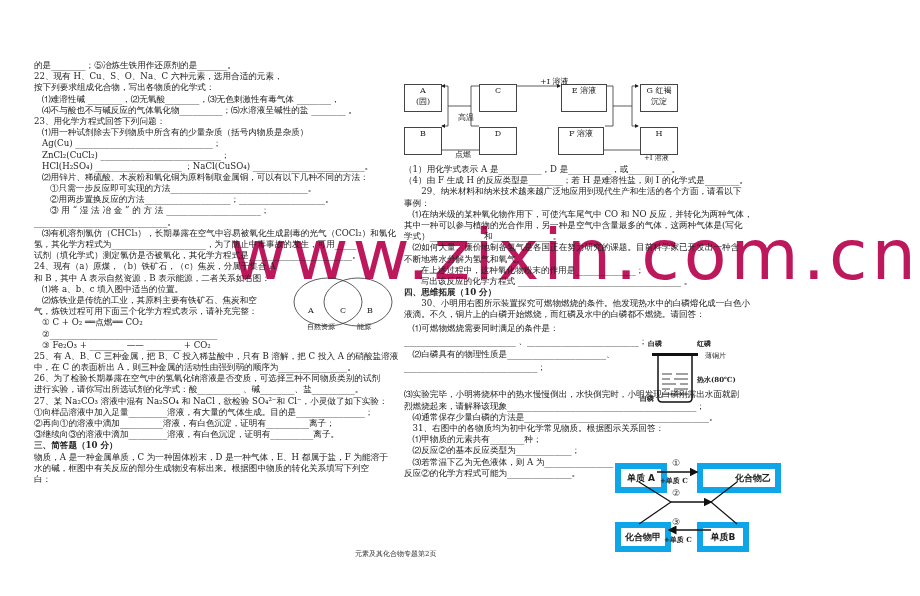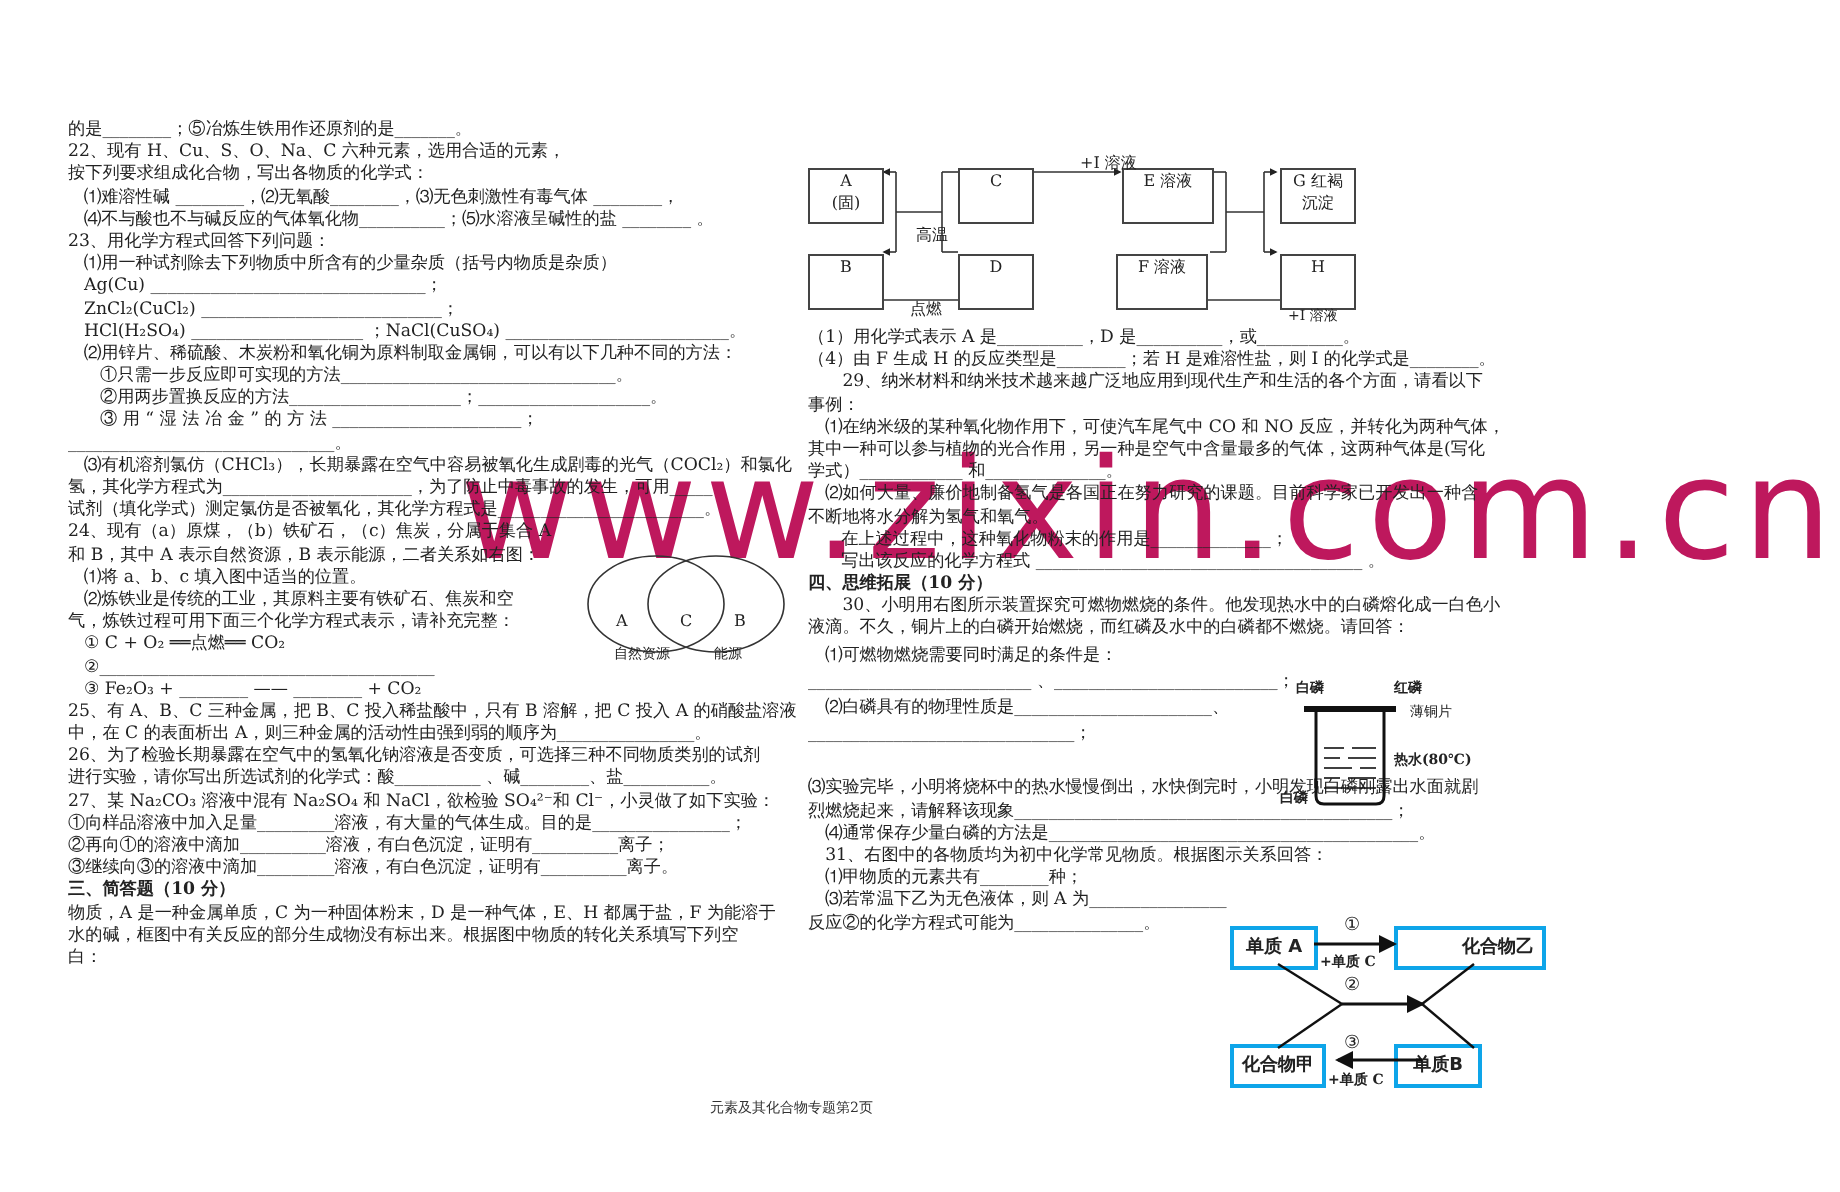--- a/index.html
+++ b/index.html
@@ -11,21 +11,21 @@
   .ln{white-space:nowrap;height:11.2px;}
   .ind{padding-left:8px;}
   .ind2{padding-left:16px;}
   .bold{font-weight:bold;}
   .box{position:absolute;border:1px solid #444;background:#fff;font-size:8px;text-align:center;line-height:11px;}
   .lbl{position:absolute;font-size:8px;white-space:nowrap;}
   .footer{position:absolute;left:355px;top:549px;font-size:7px;color:#333;}
   .wm{position:absolute;left:230px;top:250px;font-family:"DejaVu Sans",sans-serif;font-size:70px;color:#be185d;letter-spacing:4px;z-index:0;}
   .col,.box,.lbl,svg{z-index:1;}
   svg{position:absolute;}
-  .fbox{position:absolute;border:2px solid #0ea5e9;background:#fff;font-family:"DejaVu Sans",sans-serif;font-weight:bold;font-size:9px;text-align:center;line-height:18px;}
+  .fbox{position:absolute;border:6px solid #0ea5e9;background:#fff;font-family:"DejaVu Sans",sans-serif;font-weight:bold;font-size:9px;text-align:center;line-height:18px;}
 </style>
 </head>
 <body>
 
 <div class="wm">www.zixin.com.cn</div>
 
 <div class="col left">
   <div class="ln">的是________；⑤冶炼生铁用作还原剂的是_______。</div>
   <div class="ln">22、现有 H、Cu、S、O、Na、C 六种元素，选用合适的元素，</div>
   <div class="ln">按下列要求组成化合物，写出各物质的化学式：</div>
@@ -146,20 +146,21 @@
   <div class="ln" style="margin-top:2px;">　⑴可燃物燃烧需要同时满足的条件是：</div>
   <div class="ln" style="margin-top:2px;">__________________________ 、__________________________；</div>
   <div class="ln" style="margin-top:2px;">　⑵白磷具有的物理性质是_______________________、</div>
   <div class="ln" style="margin-top:2px;">_______________________________；</div>
   <div class="ln" style="height:16px;"></div>
   <div class="ln">⑶实验完毕，小明将烧杯中的热水慢慢倒出，水快倒完时，小明发现白磷刚露出水面就剧</div>
   <div class="ln">烈燃烧起来，请解释该现象____________________________________________；</div>
   <div class="ln">　⑷通常保存少量白磷的方法是___________________________________________。</div>
   <div class="ln">　31、右图中的各物质均为初中化学常见物质。根据图示关系回答：</div>
   <div class="ln">　⑴甲物质的元素共有________种；</div>
+  <div class="ln">　⑵反应②的基本反应类型为_____________；</div>
   <div class="ln">　⑶若常温下乙为无色液体，则 A 为________________</div>
   <div class="ln">反应②的化学方程式可能为_______________。</div>
 </div>
 
 <svg style="left:652px;top:346px;" width="50" height="60">
   <rect x="0" y="7" width="46" height="3" fill="#111"></rect>
   <path d="M6,10 L6,52 Q6,56 10,56 L36,56 Q40,56 40,52 L40,10" fill="none" stroke="#111" stroke-width="1.5"></path>
   <g stroke="#111" stroke-width="0.8">
     <line x1="10" y1="28" x2="20" y2="28"></line>
       <line x1="24" y1="28" x2="36" y2="28"></line>

